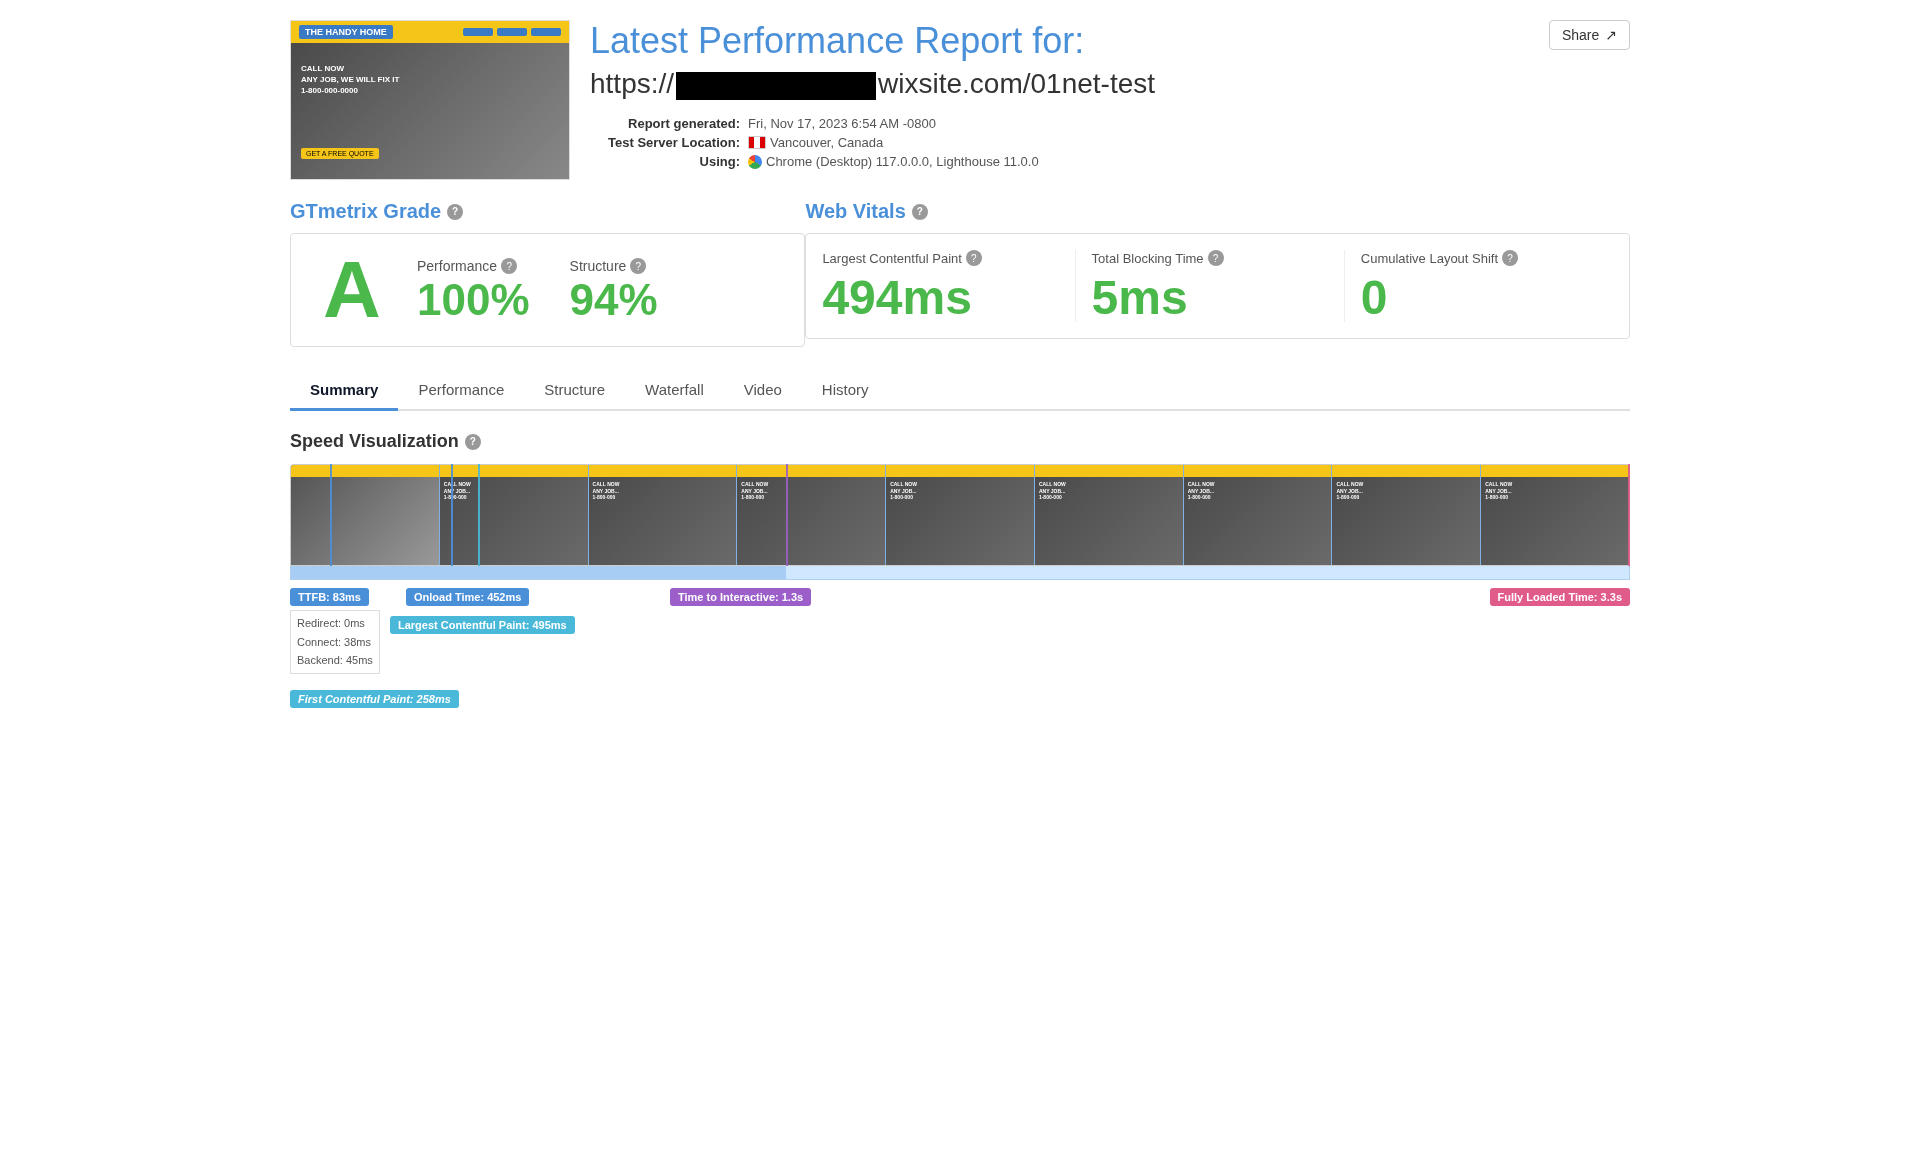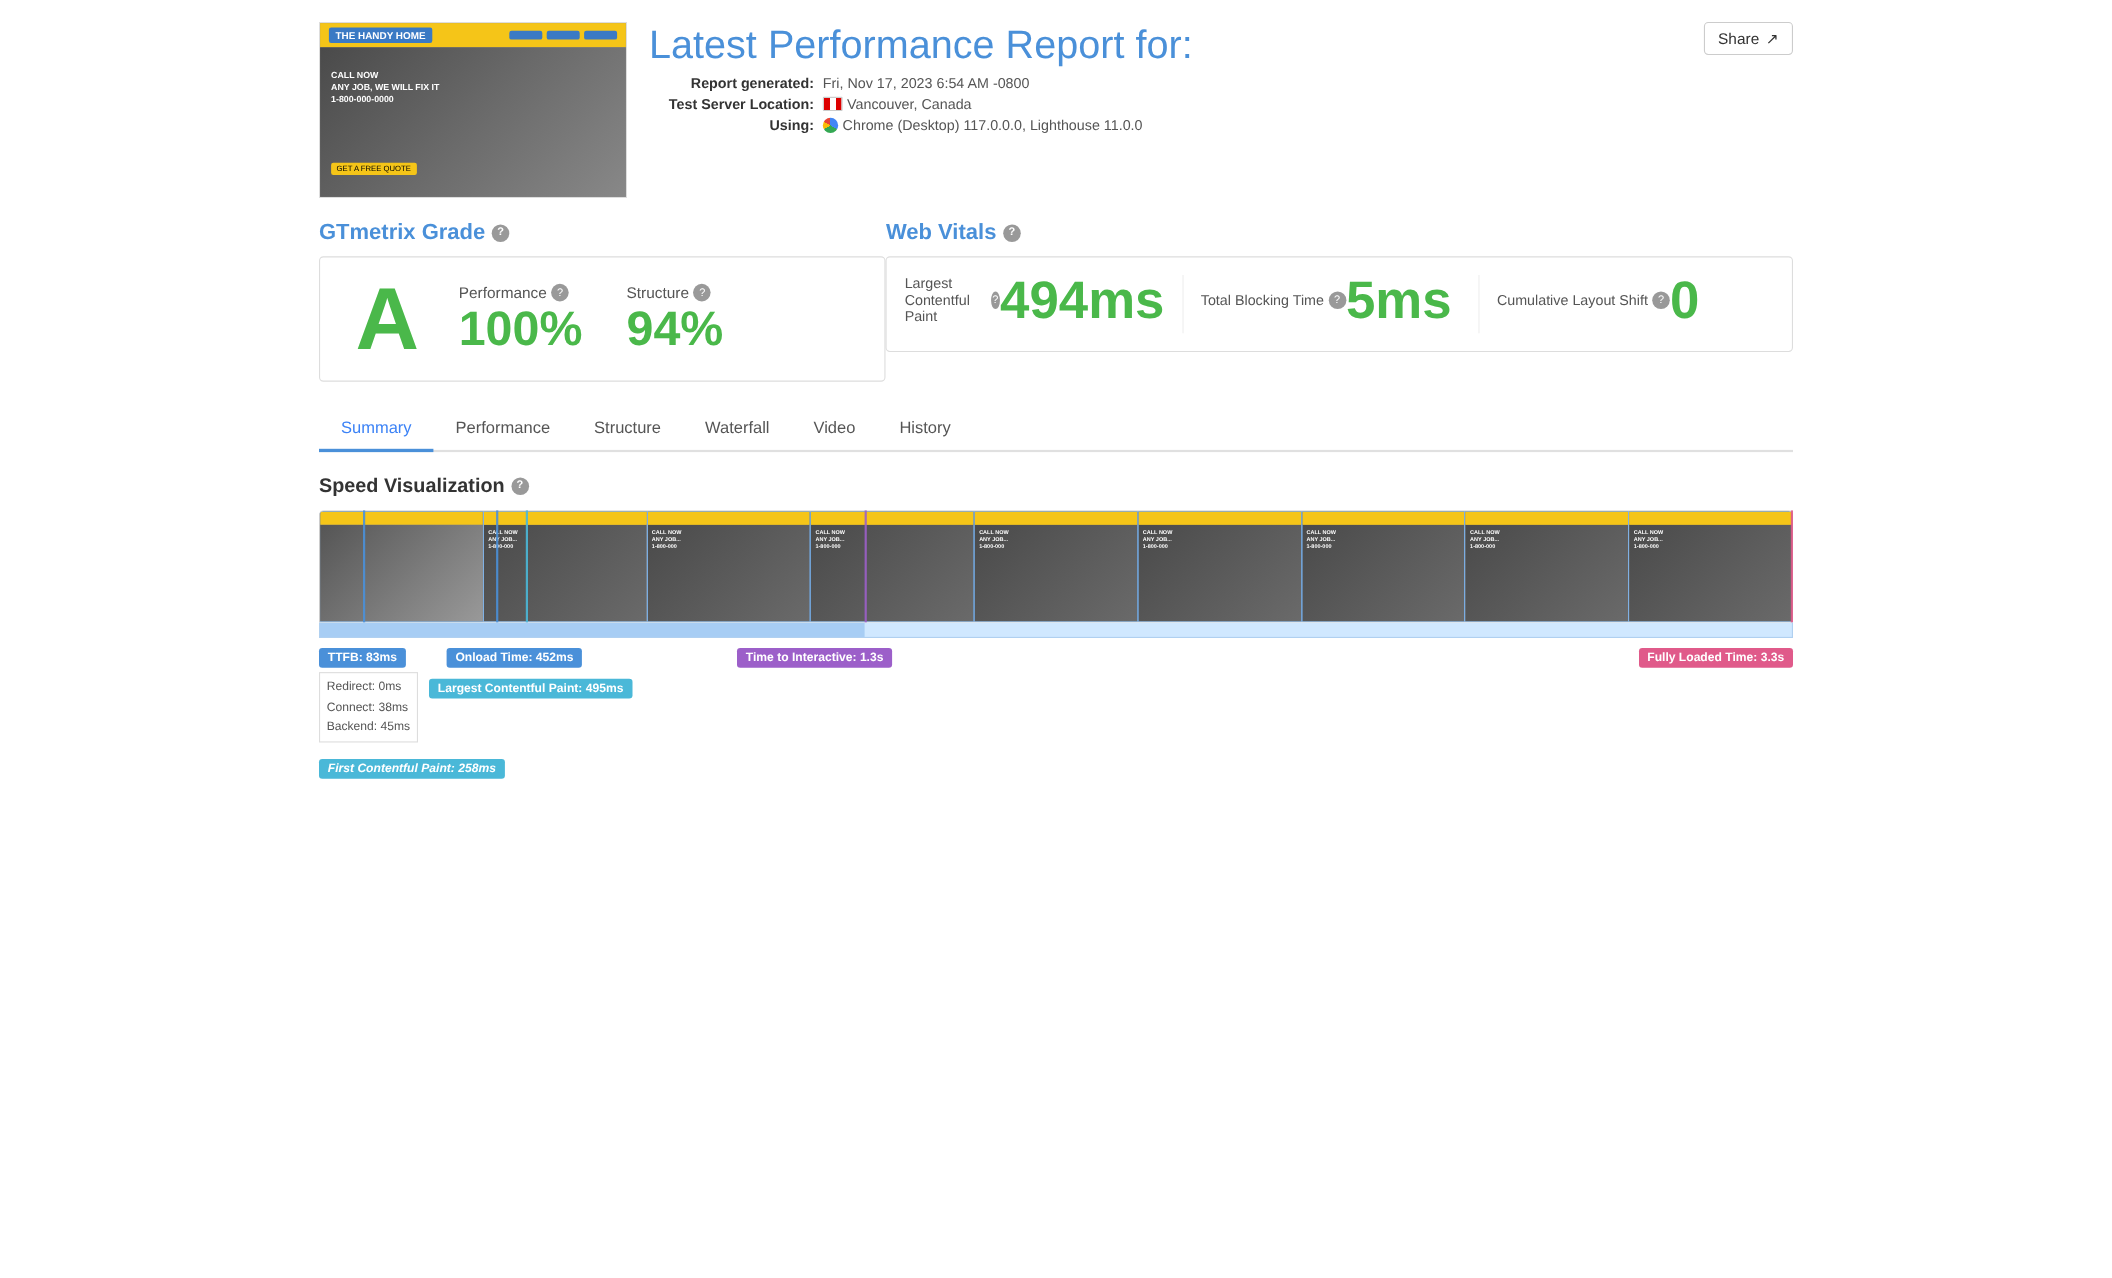--- a/index.html
+++ b/index.html
@@ -29,30 +29,30 @@
     .help-icon { display: inline-flex; align-items: center; justify-content: center; width: 16px; height: 16px; border-radius: 50%; background: #999; color: #fff; font-size: 10px; cursor: pointer; }
 
     .grade-box { border: 1px solid #ddd; border-radius: 4px; padding: 16px; display: flex; align-items: center; gap: 20px; background: #fff; }
     .grade-letter { font-size: 80px; color: #4ab84a; font-weight: bold; line-height: 1; width: 90px; text-align: center; }
     .grade-metrics { display: flex; gap: 40px; }
     .metric { display: flex; flex-direction: column; }
     .metric-label { font-size: 14px; color: #555; display: flex; align-items: center; gap: 4px; margin-bottom: 4px; }
     .metric-value { font-size: 44px; color: #4ab84a; font-weight: bold; line-height: 1; }
 
     .vitals-box { border: 1px solid #ddd; border-radius: 4px; padding: 16px; display: flex; gap: 0; background: #fff; }
-    .vital { flex: 1; display: flex; padding: 0 16px; border-right: 1px solid #eee; }
+    .vital { flex: 1; display: flex; flex-direction: column; padding: 0 16px; border-right: 1px solid #eee; }
     .vital:last-child { border-right: none; }
     .vital:first-child { padding-left: 0; }
     .vital-label { font-size: 13px; color: #555; display: flex; align-items: center; gap: 4px; margin-bottom: 8px; }
     .vital-value { font-size: 48px; color: #4ab84a; font-weight: bold; line-height: 1; }
 
     
     .tabs { display: flex; border-bottom: 2px solid #e0e0e0; margin-bottom: 20px; }
     .tab { padding: 10px 20px; cursor: pointer; font-size: 15px; color: #555; border-bottom: 3px solid transparent; margin-bottom: -2px; }
-    .tab.active { color: #3b82f6; border-bottom-color: #4a90d9; font-weight: 400; }
+    .tab.active { color: #0f172a; border-bottom-color: #4a90d9; font-weight: 700; }
 
     
     .speed-viz { margin-bottom: 20px; }
     .speed-viz-title { font-size: 18px; font-weight: bold; margin-bottom: 12px; display: flex; align-items: center; gap: 6px; }
 
     .timeline-ruler { display: flex; justify-content: space-between; padding: 0 0 4px 0; font-size: 12px; color: #666; }
 
     .filmstrip { display: flex; gap: 0; background: #4a90d9; border-radius: 4px 4px 0 0; overflow: hidden; border: 1px solid #ccc; }
     .filmstrip-frame { flex: 1; border-right: 1px solid rgba(255,255,255,0.3); overflow: hidden; position: relative; height: 100px; }
     .filmstrip-frame:last-child { border-right: none; }
@@ -80,20 +80,23 @@
           </div>
           <div style="position:absolute;top:22px;left:0;right:0;bottom:0;background:linear-gradient(135deg,#4a4a4a,#6a6a6a,#888);">
             <div style="position:absolute;left:10px;top:20px;color:#fff;font-size:8px;font-weight:bold;line-height:1.4;">CALL NOW<br>ANY JOB, WE WILL FIX IT<br>1-800-000-0000</div>
             <div style="position:absolute;left:10px;bottom:20px;background:#f5c518;color:#000;font-size:7px;padding:2px 5px;border-radius:2px;">GET A FREE QUOTE</div>
           </div>
         </div>
       </div>
 
       <div class="screenshot-content">
         <div class="report-title">Latest Performance Report for:</div>
+        <div class="report-url">
+          <span>https://</span><span class="redacted"></span><span>wixsite.com/01net-test</span>
+        </div>
         <div class="meta-table">
           <div class="meta-row">
             <span class="meta-label">Report generated:</span>
             <span class="meta-value">Fri, Nov 17, 2023 6:54 AM -0800</span>
           </div>
           <div class="meta-row">
             <span class="meta-label">Test Server Location:</span>
             <span class="meta-value">
               <span style="display:inline-block;width:18px;height:13px;background:linear-gradient(to right,#d00 33%,#fff 33%,#fff 66%,#d00 66%);border:1px solid #ccc;border-radius:1px;"></span>
               <span>Vancouver, Canada</span>

